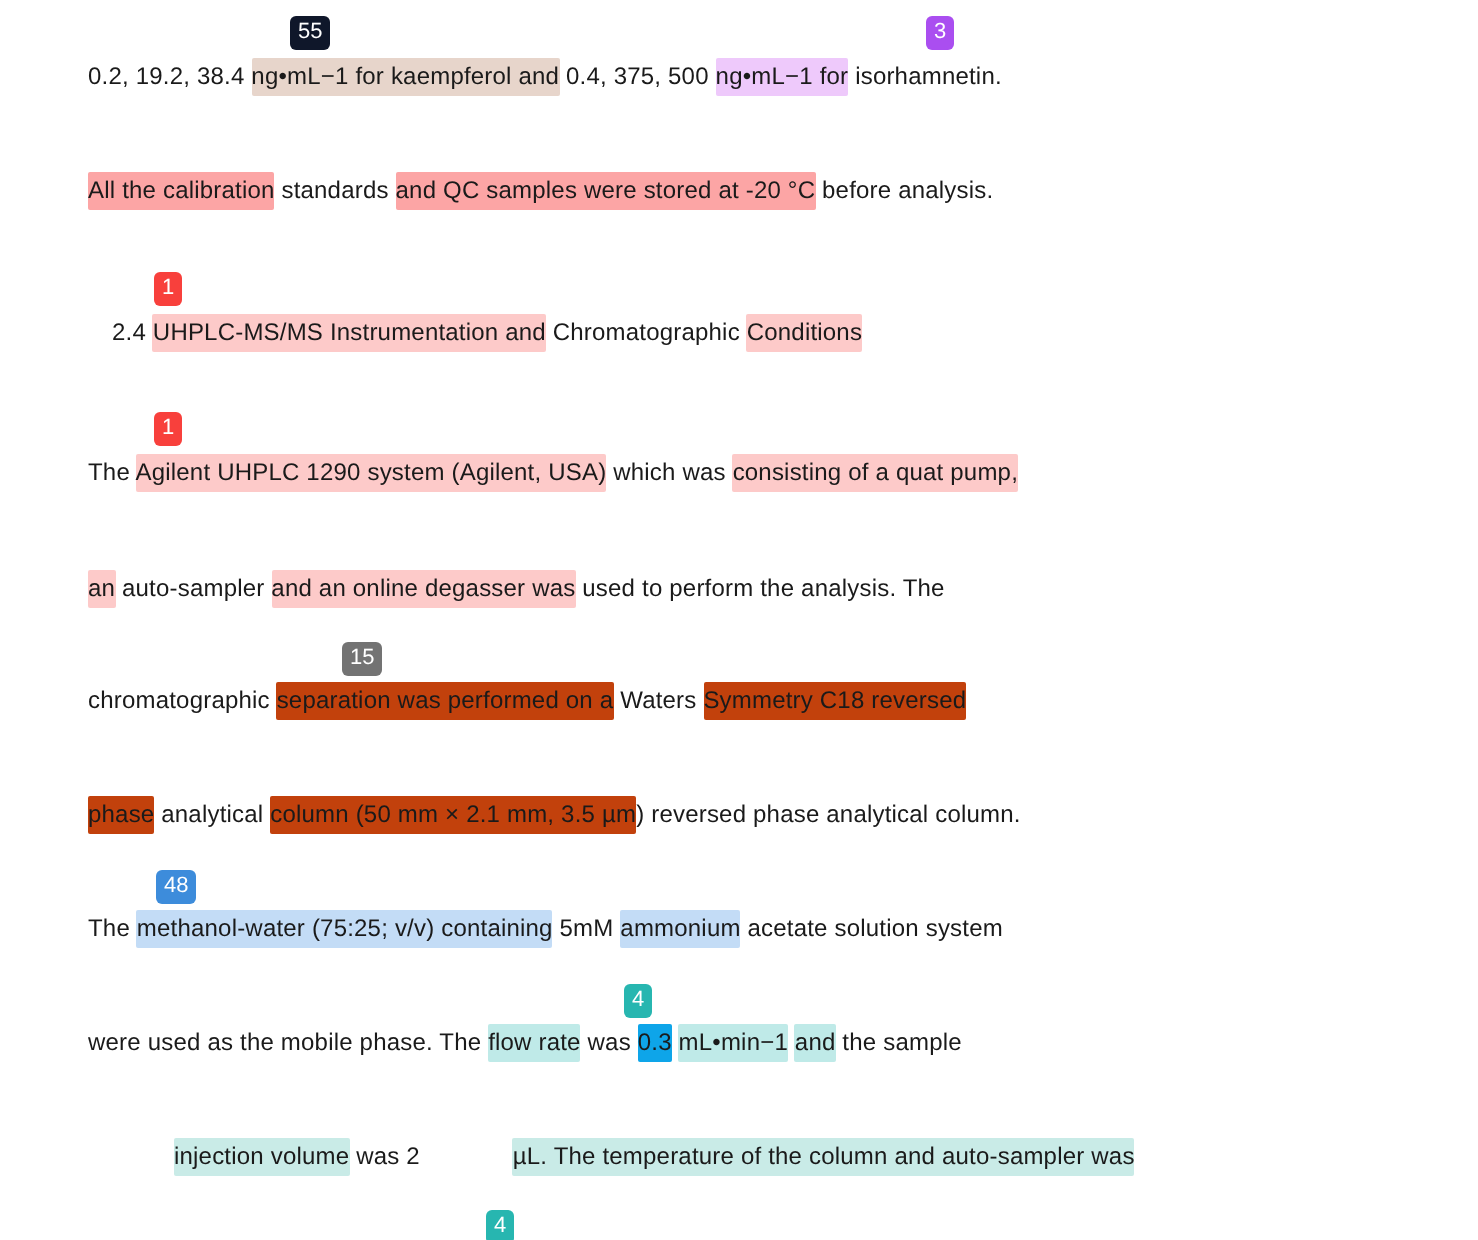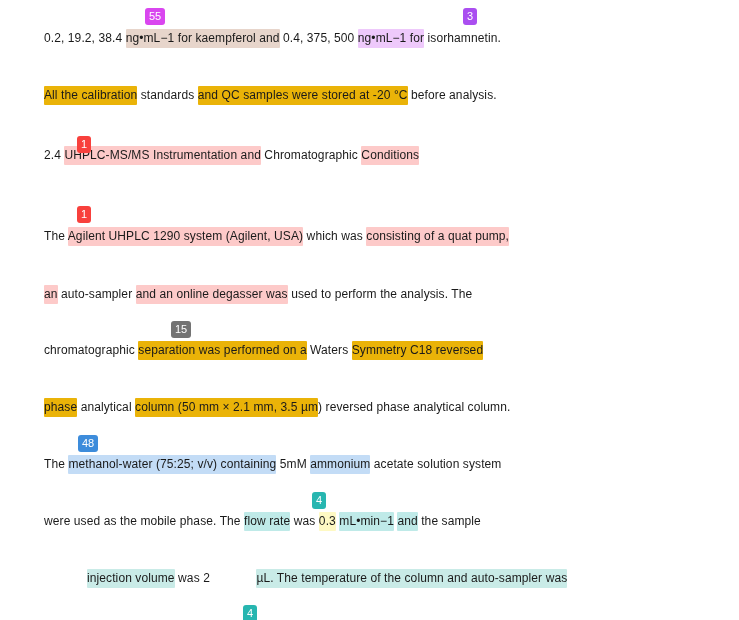--- a/index.html
+++ b/index.html
@@ -28,61 +28,61 @@
     width: 660px;
     font-size: 12px;
     line-height: 1.25;
     white-space: nowrap;
     color: #1a1a1a;
     letter-spacing: 0.1px;
   }
   
   .l0  { top: 31px; }
   .l1  { top: 88px; }
-  .l2  { top: 148px; }
+  .l2  { top: 159px; margin-left: 12px; }
   .l3  { top: 229px; }
   .l4  { top: 287px; }
   .l5  { top: 343px; }
   .l6  { top: 400px; }
   .l7  { top: 457px; }
   .l8  { top: 514px; }
   .l9  { top: 571px; }
 
   .hl {
     padding: 2px 0 3px 0;
     border-radius: 1px;
   }
   
   .hl-brown  { background: #e7d5cb; }
   .hl-violet { background: #eec9fb; }
-  .hl-purple { background: #eab308; }
+  .hl-purple { background: #fca5a5; }
   .hl-red    { background: #fdcac9; }
-  .hl-lav    { background: #eab308; }
+  .hl-lav    { background: #c2410c; }
   .hl-blue   { background: #c3dcf6; }
   .hl-teal   { background: #bfeae8; }
   .hl-teal2  { background: #c9ebe7; margin-left: 43px; }
-  .hl-tealpale { background: #fef9c3; }
+  .hl-tealpale { background: #0ea5e9; }
 
   
   .badge {
     position: absolute;
     display: inline-block;
     min-width: 12px;
     height: 17px;
     line-height: 17px;
     padding: 0 4px;
     border-radius: 3px;
     color: #ffffff;
     font-size: 11px;
     font-family: "Liberation Sans", sans-serif;
     text-align: center;
     box-sizing: border-box;
     user-select: none;
   }
-  .bg-brown  { background: #d946ef; }
+  .bg-brown  { background: #0f172a; }
   .bg-violet { background: #aa4ef0; }
   .bg-red    { background: #f8403c; }
   .bg-purple { background: #737373; }
   .bg-blue   { background: #3d8cdb; }
   .bg-teal   { background: #27b6b0; }
 </style>
 </head>
 <body>
 
 <div id="doc">

